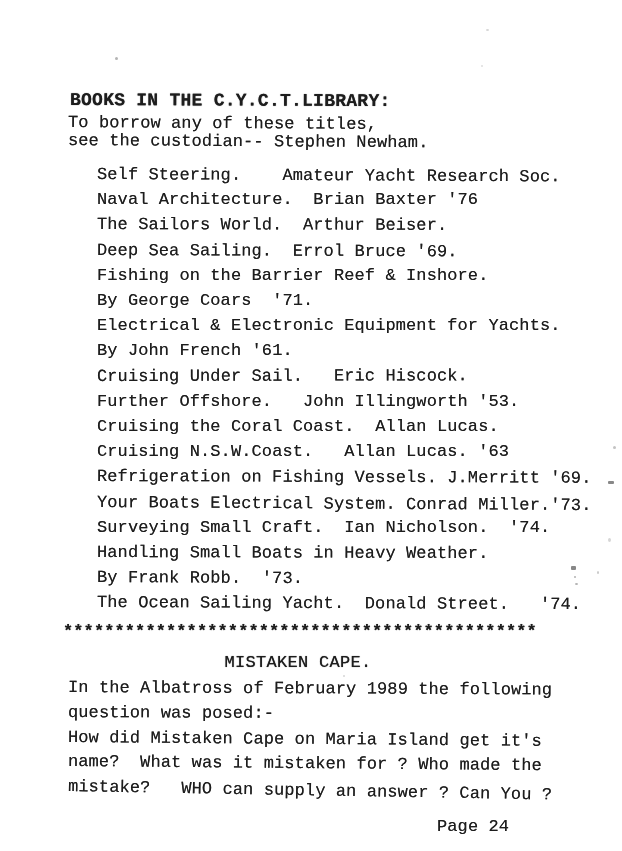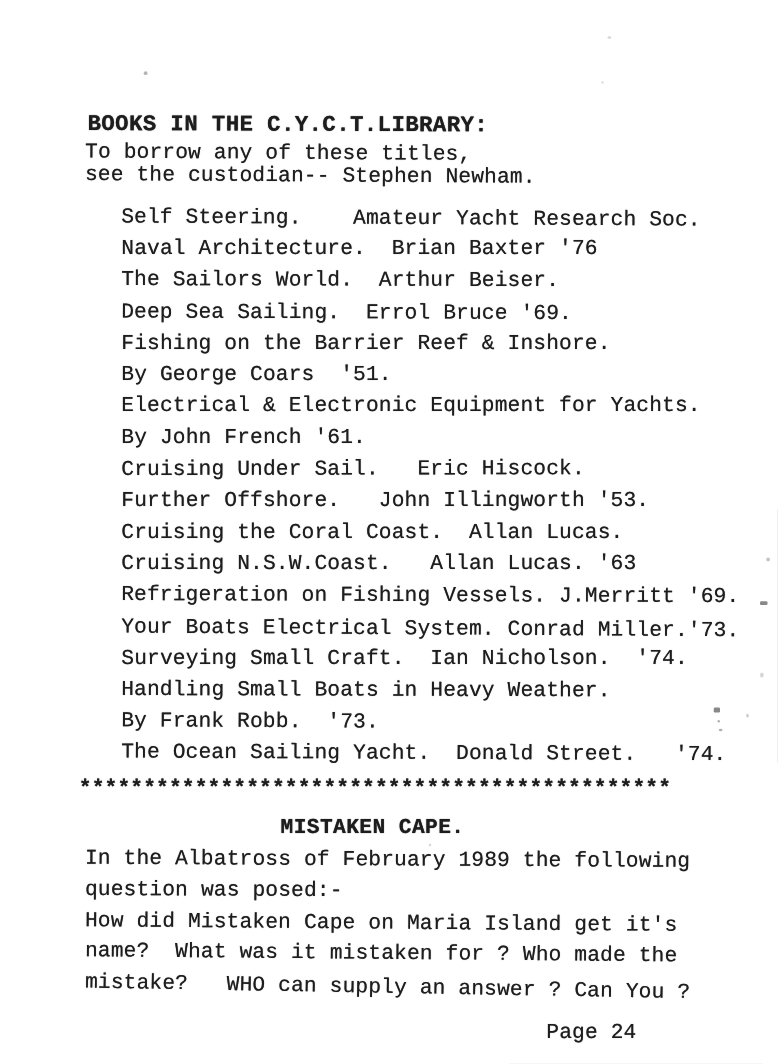--- a/index.html
+++ b/index.html
@@ -67,21 +67,21 @@
     white-space: pre;
     font-weight: bold;
     text-shadow: 0 0 0.7px rgba(20,20,20,0.8);
   }
 
   
   .article-heading {
     left: 68px; top: 650px; width: 460px;
     text-align: center;
     font-size: 17px;
-    font-weight: bold;
+    font-weight: normal;
     letter-spacing: 0.3px;
     line-height: 25px;
     white-space: pre;
     text-shadow: 0 0 0.8px rgba(10,10,10,0.85);
   }
 
   
   .article { left: 68px; top: 676px; }
   .article .typeline { line-height: 24.8px; }
   .article .typeline:nth-child(1) { transform: rotate(0.30deg); }
@@ -124,21 +124,21 @@
     <div class="typeline">To borrow any of these titles,</div>
     <div class="typeline">see the custodian-- Stephen Newham.</div>
   </div>
 
   <div class="block books">
     <div class="typeline">Self Steering.    Amateur Yacht Research Soc.</div>
     <div class="typeline">Naval Architecture.  Brian Baxter '76</div>
     <div class="typeline">The Sailors World.  Arthur Beiser.</div>
     <div class="typeline">Deep Sea Sailing.  Errol Bruce '69.</div>
     <div class="typeline">Fishing on the Barrier Reef &amp; Inshore.</div>
-    <div class="typeline">By George Coars  '51.</div>
+    <div class="typeline">By George Coars  '71.</div>
     <div class="typeline">Electrical &amp; Electronic Equipment for Yachts.</div>
     <div class="typeline">By John French '61.</div>
     <div class="typeline">Cruising Under Sail.   Eric Hiscock.</div>
     <div class="typeline">Further Offshore.   John Illingworth '53.</div>
     <div class="typeline">Cruising the Coral Coast.  Allan Lucas.</div>
     <div class="typeline">Cruising N.S.W.Coast.   Allan Lucas. '63</div>
     <div class="typeline">Refrigeration on Fishing Vessels. J.Merritt '69.</div>
     <div class="typeline">Your Boats Electrical System. Conrad Miller.'73.</div>
     <div class="typeline">Surveying Small Craft.  Ian Nicholson.  '74.</div>
     <div class="typeline">Handling Small Boats in Heavy Weather.</div>

